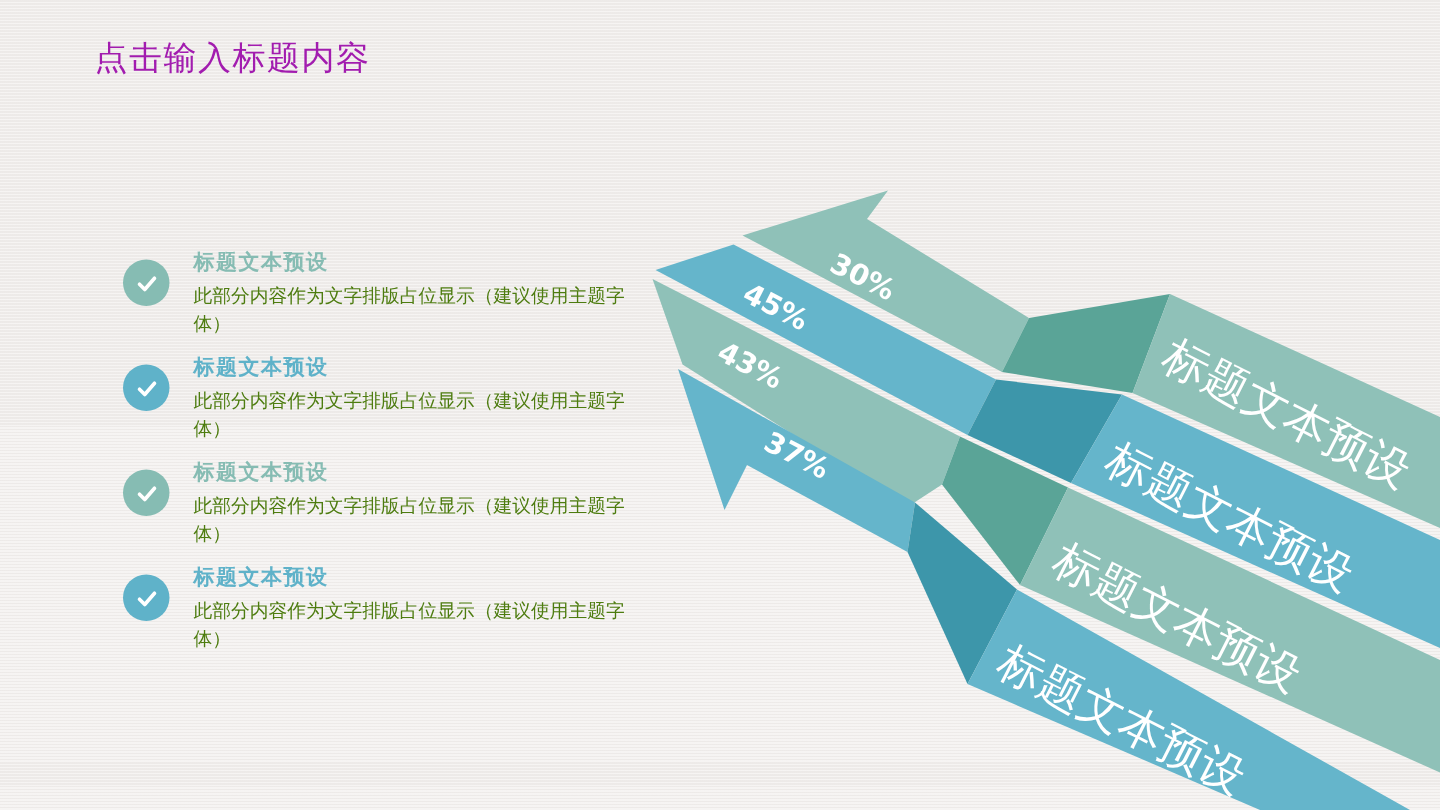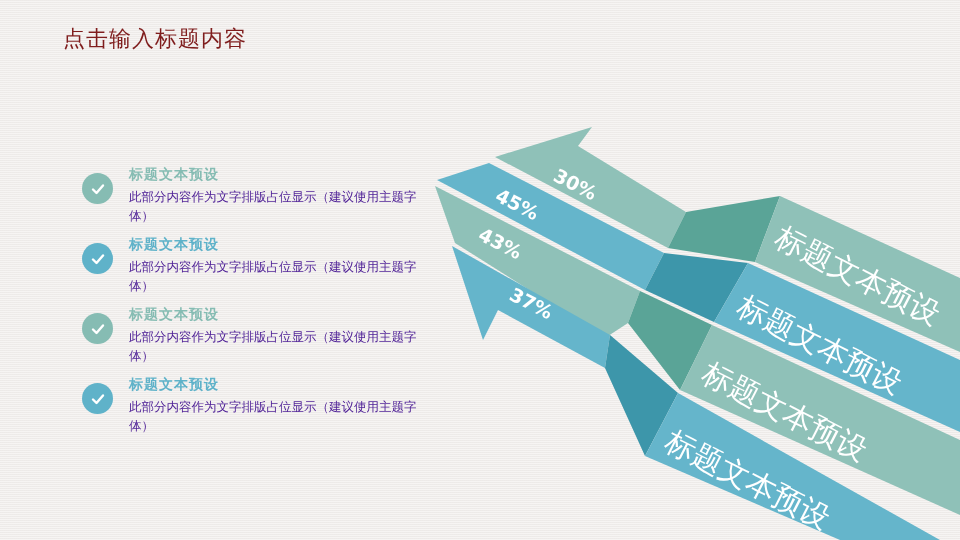--- a/index.html
+++ b/index.html
@@ -3,35 +3,35 @@
 <meta charset="utf-8">
 <style>
   html, body { margin:0; padding:0; }
   body {
     width:960px; height:540px; overflow:hidden; position:relative;
     background:#f1eeec;
     background-image: repeating-linear-gradient(0deg, rgba(255,255,255,0.35) 0px, rgba(255,255,255,0.35) 1px, rgba(0,0,0,0.015) 1px, rgba(0,0,0,0.015) 2px);
     font-family: "DejaVu Sans", "Liberation Sans", sans-serif;
   }
   .title {
-    position:absolute; left:63px; top:24px; font-size:22px; color:#7f1d1d; letter-spacing:1px;
+    position:absolute; left:63px; top:24px; font-size:22px; color:#a21caf; letter-spacing:1px;
   }
   .items { position:absolute; left:82px; top:166px; width:340px; }
   .item { position:relative; height:70px; }
   .check {
     position:absolute; left:0; top:7px; width:31px; height:31px; border-radius:50%;
     display:flex; align-items:center; justify-content:center;
   }
   .check svg { width:16px; height:16px; }
   .item-title {
     position:absolute; left:47px; top:0px; font-size:14px; font-weight:bold; font-family:"DejaVu Serif", serif;
     letter-spacing:1px;
   }
   .item-body {
-    position:absolute; left:47px; top:21px; width:290px; font-size:12.5px; line-height:19px; color:#4c1d95;
+    position:absolute; left:47px; top:21px; width:290px; font-size:12.5px; line-height:19px; color:#4d7c0f;
   }
   .graphic { position:absolute; left:0; top:0; width:960px; height:540px; }
   .pct { font-family:"DejaVu Sans", sans-serif; font-weight:bold; font-size:19px; fill:#ffffff; }
   .band-label { font-family:"DejaVu Serif", serif; font-size:30px; fill:#ffffff; }
 </style>
 </head>
 <body>
 
 <div class="title">点击输入标题内容</div>
 

